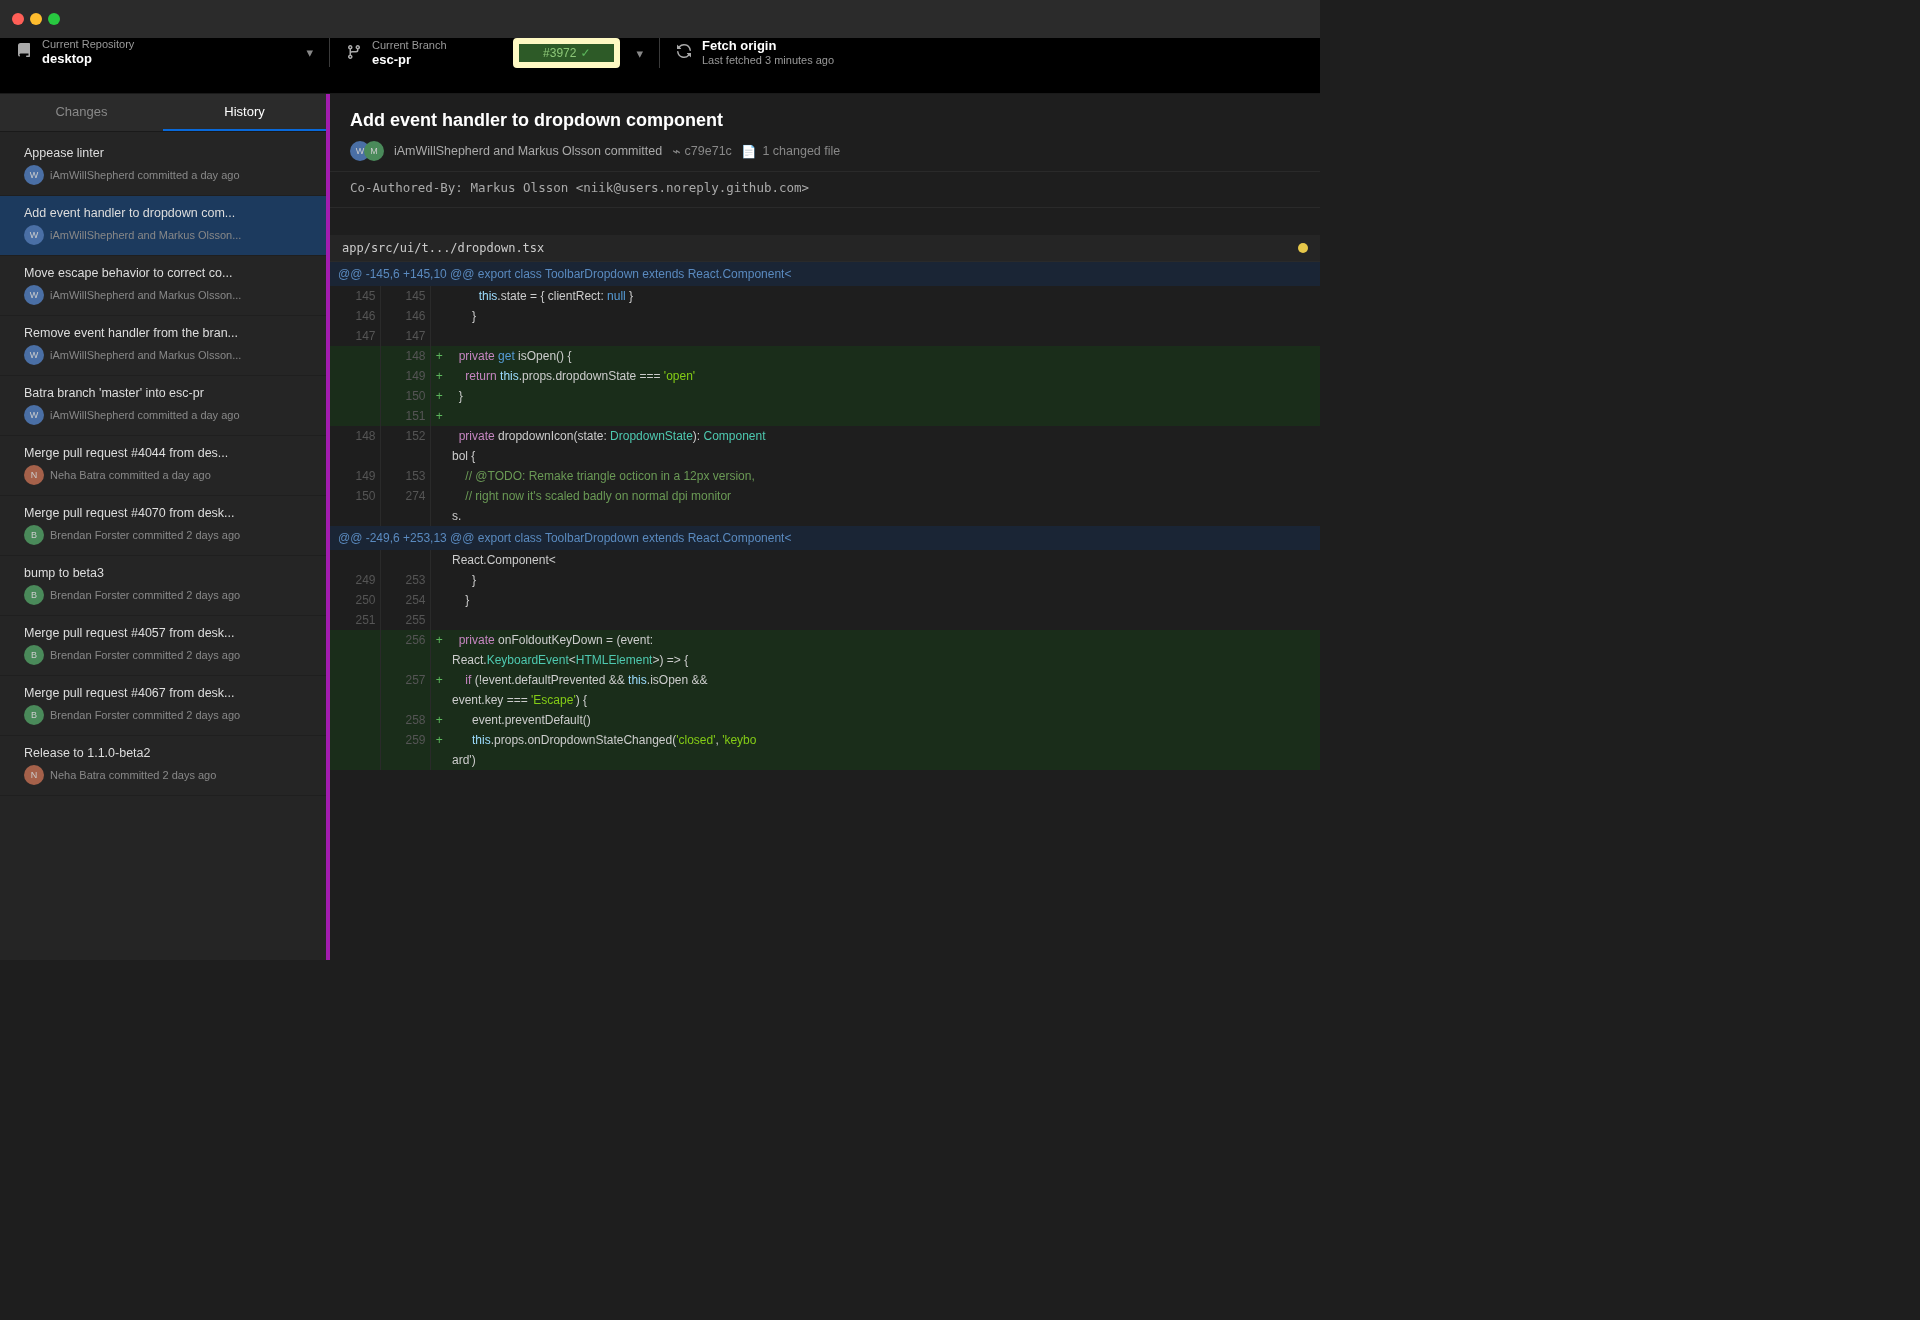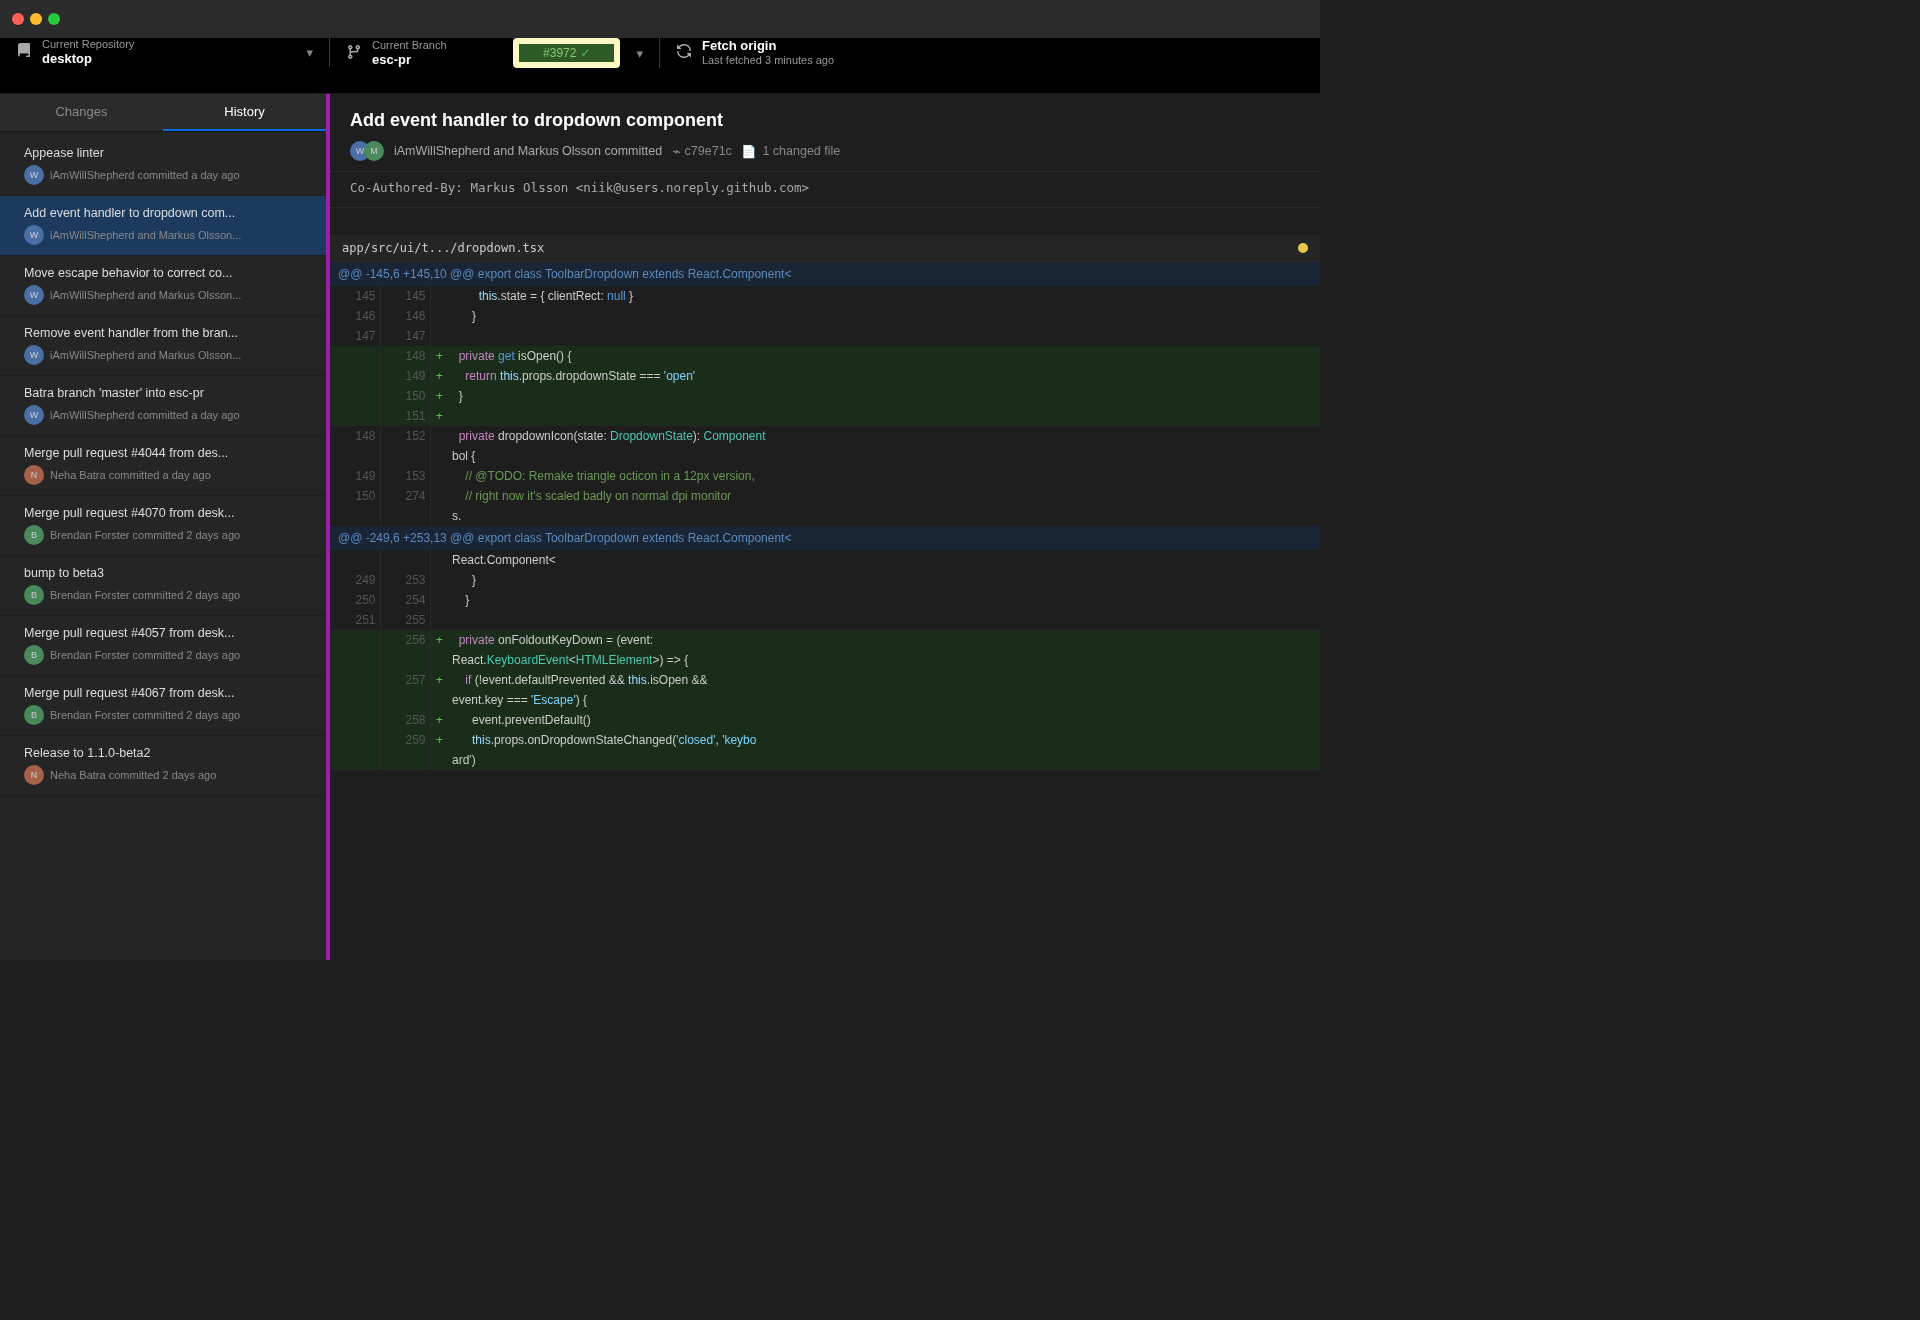--- a/index.html
+++ b/index.html
@@ -305,21 +305,21 @@
       padding: 2px 8px;
     }
 
     
     .kw-private { color: #c586c0; }
     .kw-get { color: #569cd6; }
     .kw-return { color: #c586c0; }
     .kw-this { color: #9cdcfe; }
     .kw-null { color: #569cd6; }
     .kw-type { color: #4ec9b0; }
-    .kw-string { color: #7dd3fc; }
+    .kw-string { color: #84cc16; }
     .kw-comment { color: #6a9955; }
     .kw-plus { color: #5cb85c; }
 
     ::-webkit-scrollbar { width: 8px; height: 8px; }
     ::-webkit-scrollbar-track { background: #1e1e1e; }
     ::-webkit-scrollbar-thumb { background: #444; border-radius: 4px; }
   </style>
 </head>
 <body>
 

